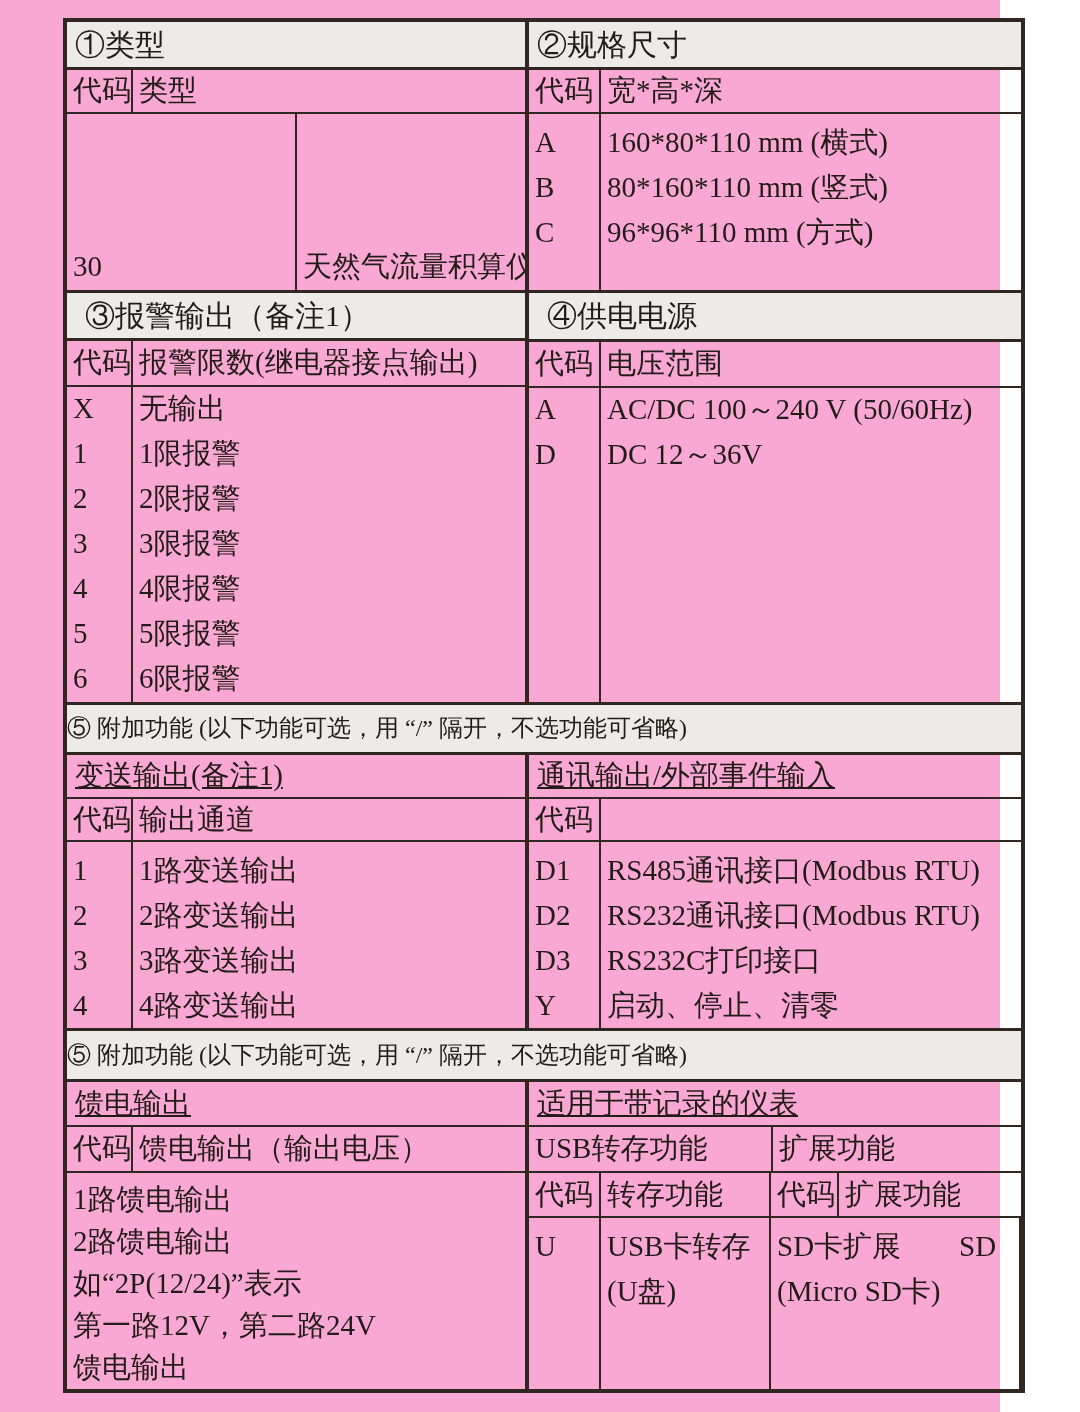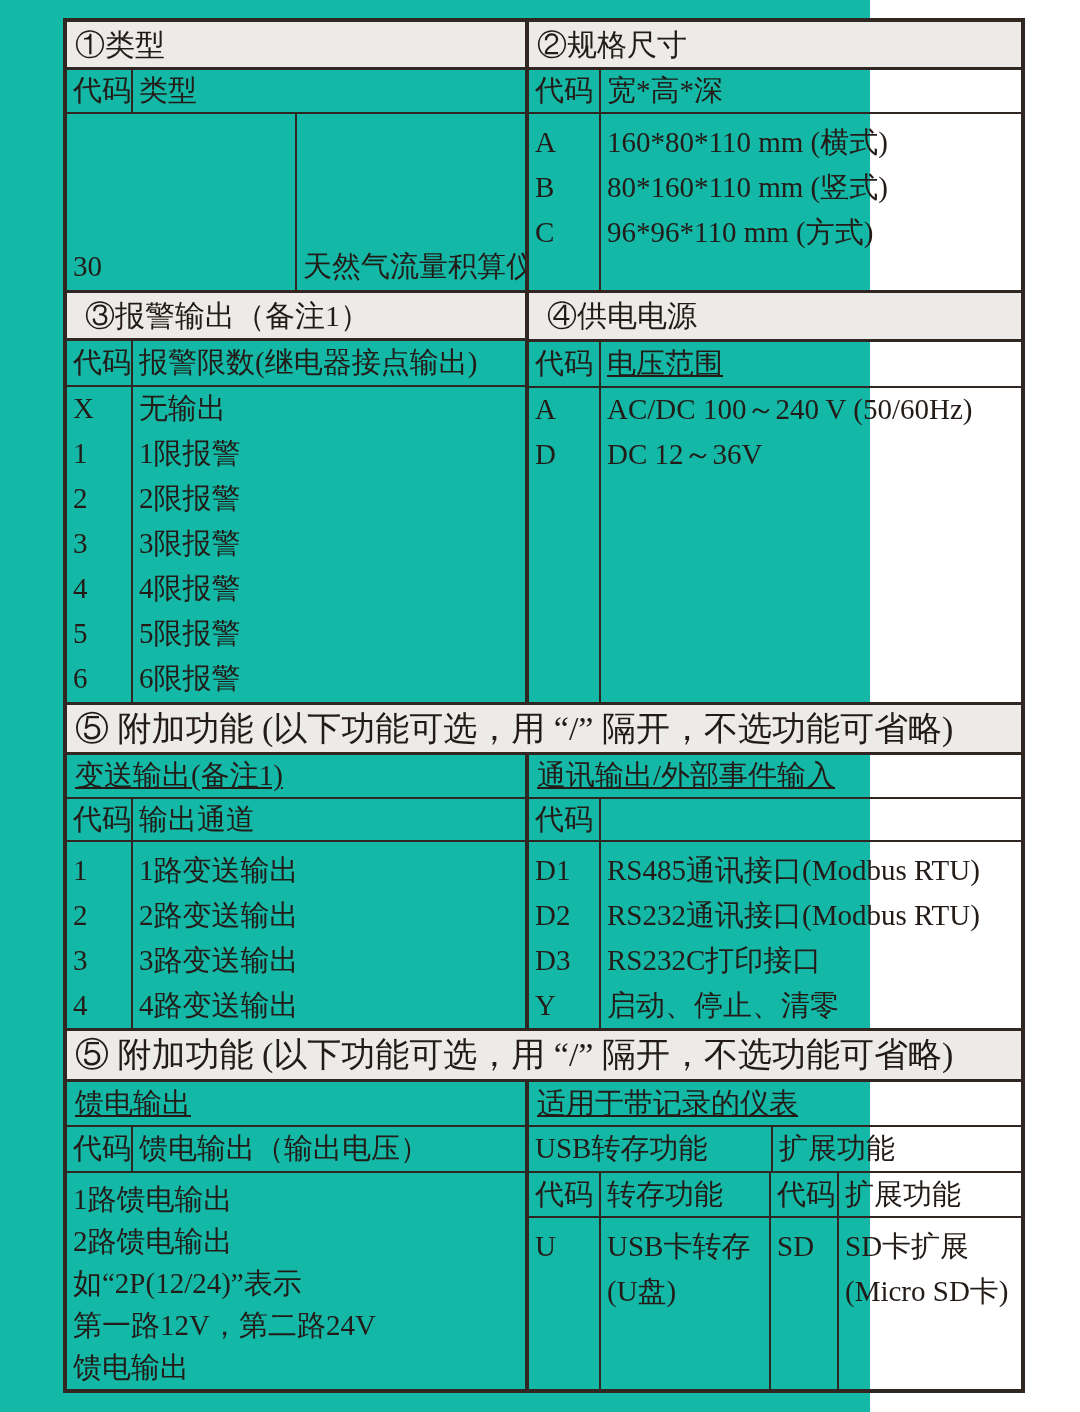--- a/index.html
+++ b/index.html
@@ -3,39 +3,39 @@
 <meta charset="utf-8">
 <style>
   :root{
     --bc:#302722;
     --hdr:#edebe8;
     --txt:#221b17;
   }
   *{box-sizing:border-box;margin:0;padding:0;}
   html,body{background:#ffffff;}
   .page{
-    position:relative;width:870px;height:1412px;background:#14b8a6;
+    position:relative;width:1000px;height:1412px;background:#f9a8d4;
     font-family:"Liberation Serif","DejaVu Serif",serif;
     color:var(--txt);font-size:29px;line-height:1.1;
   }
   .tbl{
     position:absolute;left:63px;top:18px;width:962px;height:1375px;
     border:4px solid var(--bc);display:flex;flex-direction:column;
   }
   .band{display:flex;flex-direction:row;border-bottom:3px solid var(--bc);}
   .band:last-child{border-bottom:none;}
   .half-l{flex:0 0 458px;display:flex;flex-direction:column;}
   .half-r{flex:1;border-left:4px solid var(--bc);display:flex;flex-direction:column;justify-content:center;}
   .sec-title{
     background:var(--hdr);border-bottom:3px solid var(--bc);
     display:flex;align-items:center;padding:0 8px;font-size:30px;
   }
   .full-hdr{
     background:var(--hdr);border-bottom:3px solid var(--bc);
-    display:flex;align-items:center;padding:0 8px;font-size:34px;height:52px;
+    display:flex;align-items:center;padding:0 0;font-size:24px;height:52px;
   }
   .sub-hdr{
     border-bottom:2px solid var(--bc);display:flex;align-items:center;
     padding:13px 8px;
     text-decoration:underline;
   }
   .colhdr{border-bottom:2px solid var(--bc);display:flex;}
   .cell{display:flex;align-items:center;padding:0 6px;overflow:hidden;white-space:nowrap;}
   .code-col{flex:0 0 66px;border-right:2px solid var(--bc);display:flex;flex-direction:column;}
   .code-col-r{flex:0 0 72px;border-right:2px solid var(--bc);display:flex;flex-direction:column;}
@@ -131,21 +131,21 @@
             <div class="ln">4限报警</div>
             <div class="ln">5限报警</div>
             <div class="ln">6限报警</div>
           </div>
         </div>
       </div>
       <div class="half-r">
         <div class="sec-title hB1">④供电电源</div>
         <div class="colhdr hB2">
           <div class="cell code-col-r" style="flex-direction:row;">代码</div>
-          <div class="cell label-col" style="flex-direction:row;text-decoration:underline;">电压范围</div>
+          <div class="cell label-col" style="flex-direction:row;">电压范围</div>
         </div>
         <div class="data">
           <div class="code-col-r">
             <div class="ln">A</div>
             <div class="ln">D</div>
           </div>
           <div class="label-col">
             <div class="ln">AC/DC 100～240 V (50/60Hz)</div>
             <div class="ln">DC 12～36V</div>
           </div>
@@ -231,25 +231,25 @@
           <div class="cell fr-c4" style="flex-direction:row;">扩展功能</div>
         </div>
         <div class="data">
           <div class="col fr-c1 pad-top">
             <div class="ln">U</div>
           </div>
           <div class="col fr-c2 pad-top">
             <div class="ln">USB卡转存</div>
             <div class="ln">(U盘)</div>
           </div>
-          <div class="col fr-c3 pad-top">
-            <div class="ln">SD</div>
-          </div>
           <div class="col fr-c4 pad-top">
             <div class="ln">SD卡扩展</div>
             <div class="ln">(Micro SD卡)</div>
           </div>
+          <div class="col fr-c3 pad-top">
+            <div class="ln">SD</div>
+          </div>
         </div>
       </div>
     </div>
 
   </div>
 </div>
 
 </body></html>

